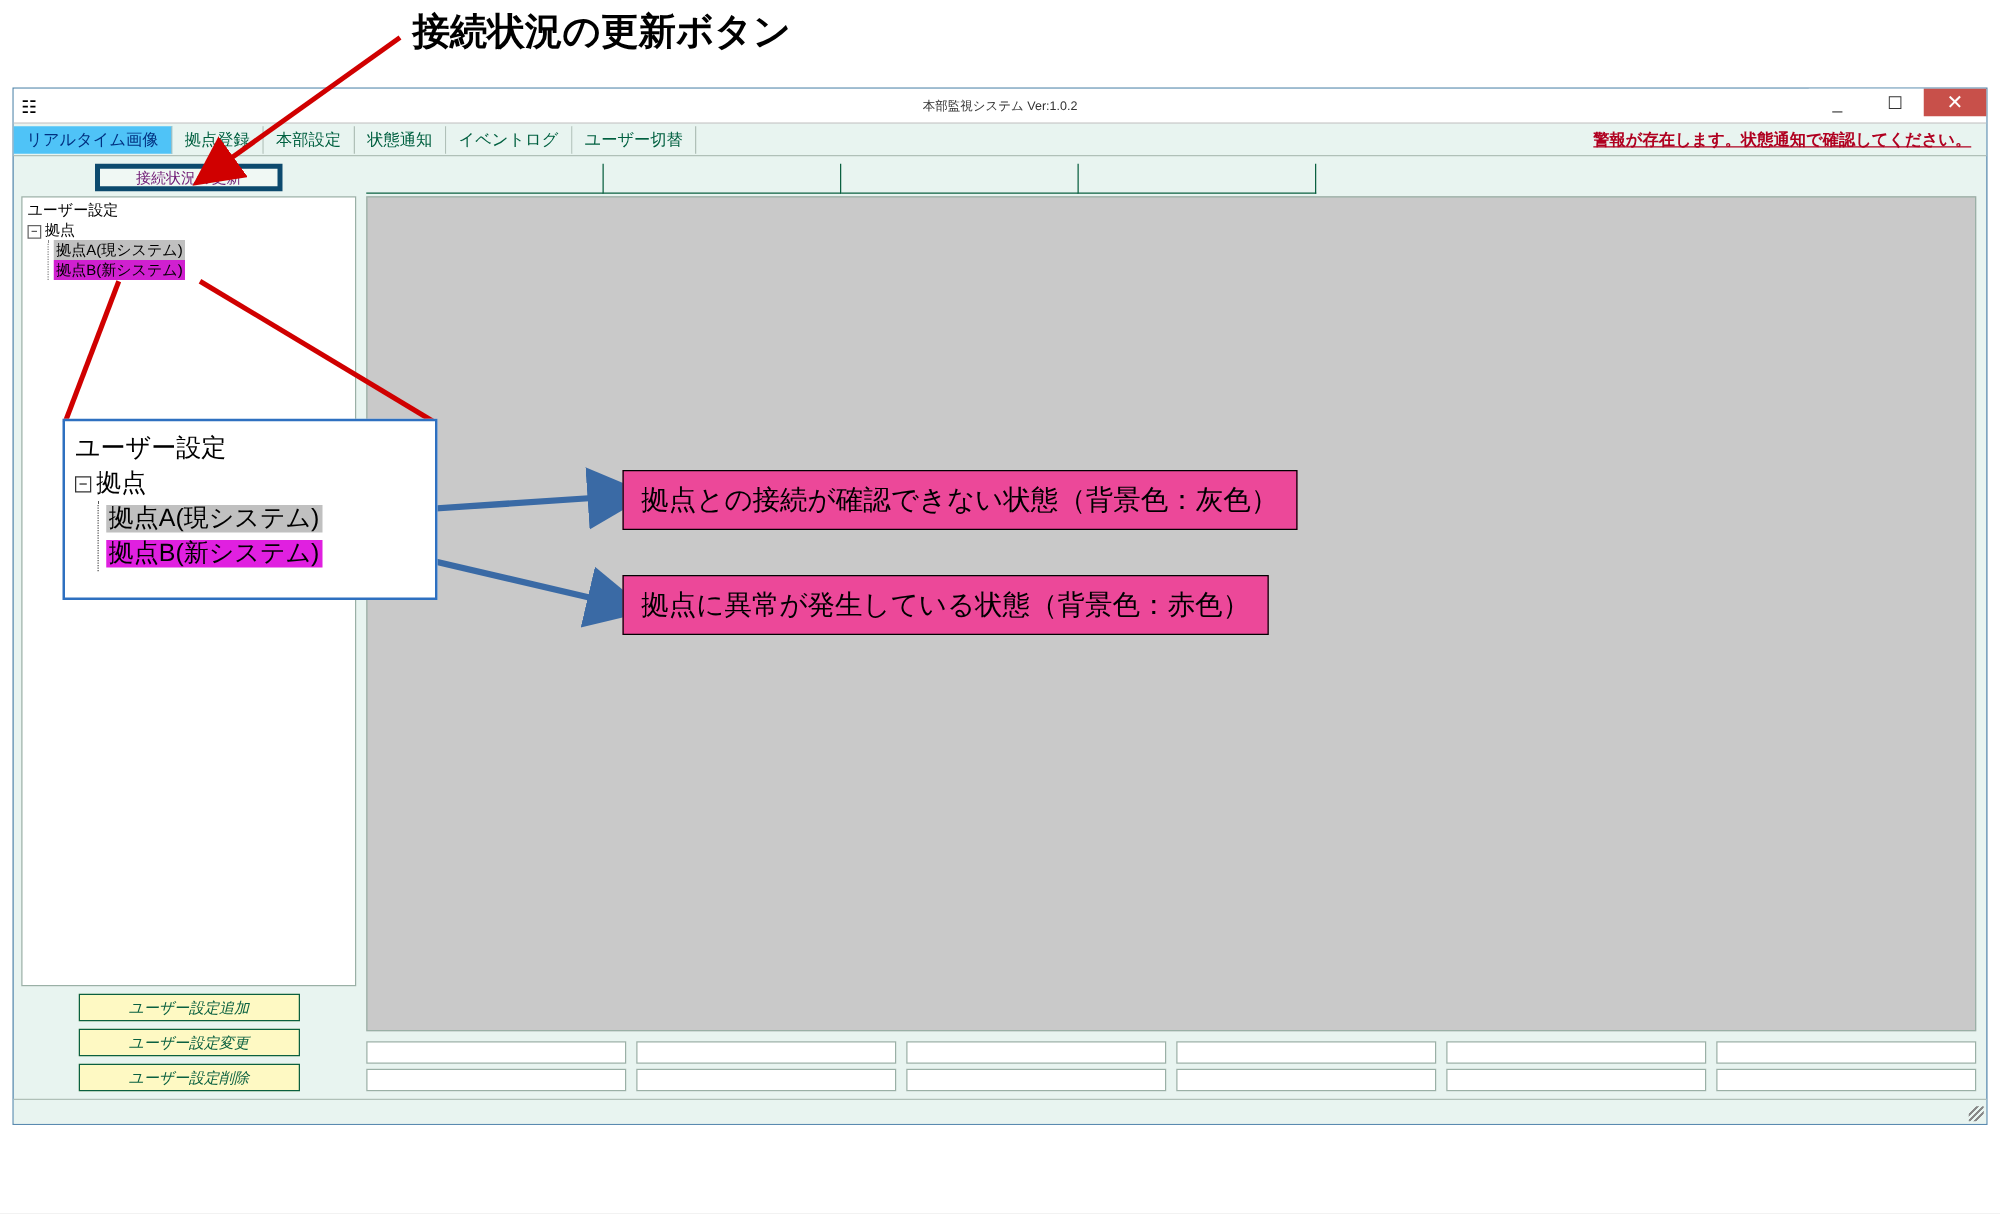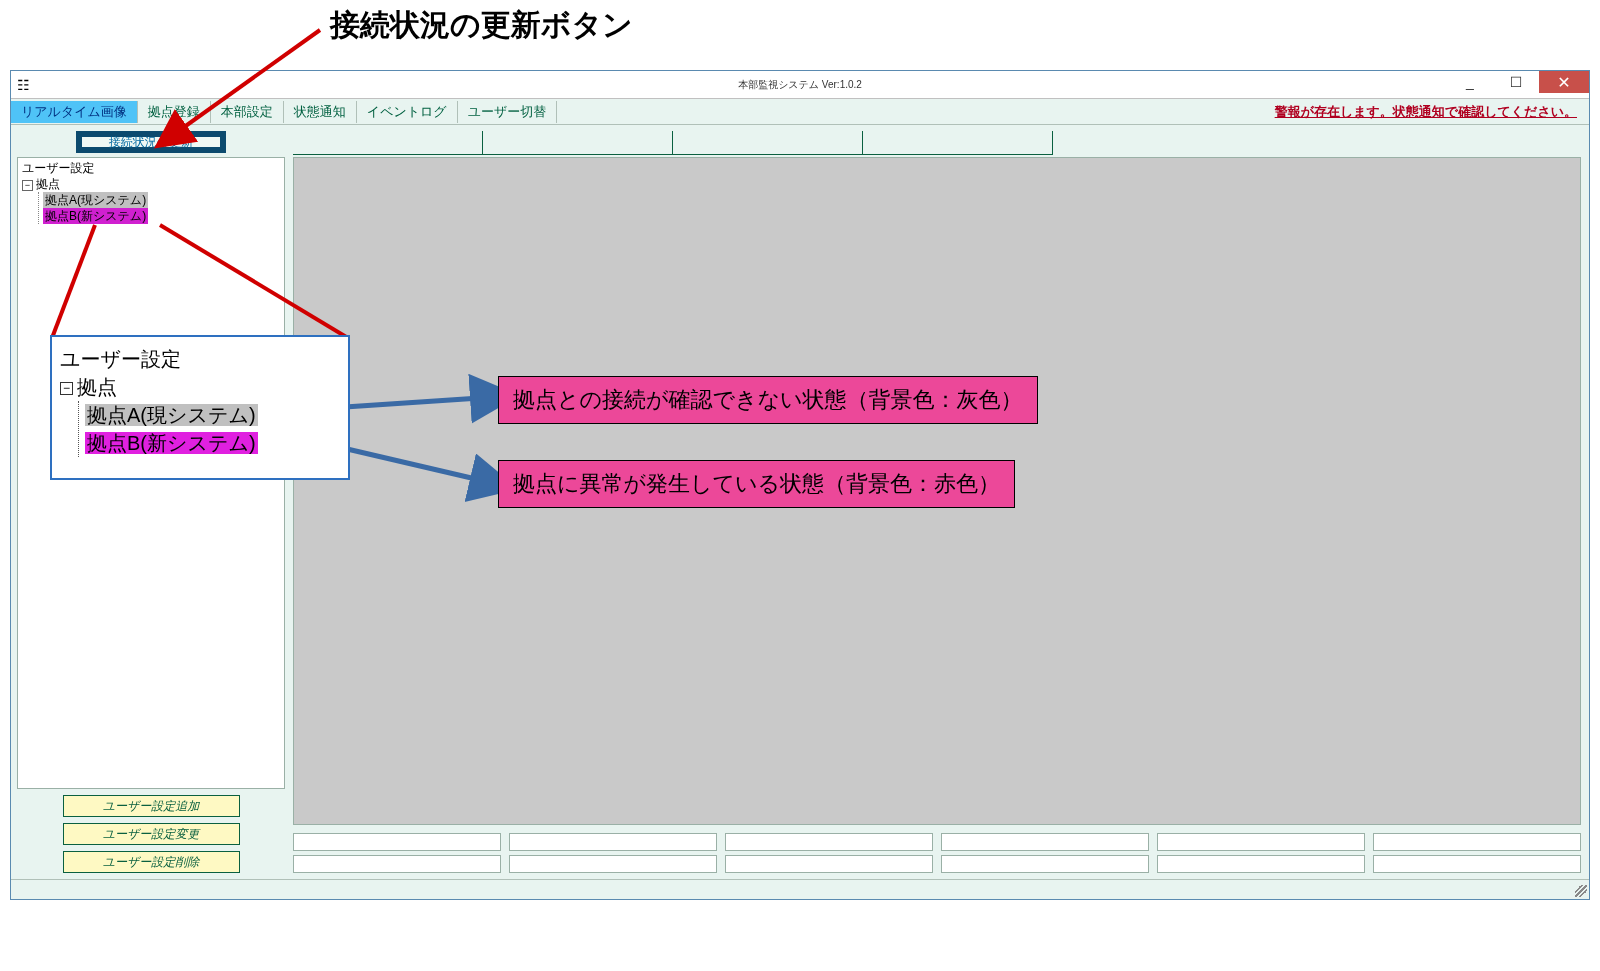--- a/index.html
+++ b/index.html
@@ -127,23 +127,23 @@
     width: 280px;
     padding: 6px;
     display: flex;
     flex-direction: column;
   }
   .refresh-btn {
     margin: 0 auto 4px auto;
     width: 150px;
     height: 22px;
     background: #f0f8f4;
-    border: 6px solid #0c4a6e;
+    border: 4px solid #0c4a6e;
     font-size: 12px;
-    color: #0369a1;
+    color: #701a75;
     display: flex;
     align-items: center;
     justify-content: center;
     cursor: default;
   }
   .tree-panel {
     flex: 1;
     background: #ffffff;
     border: 1px solid #9ab0a6;
     padding: 2px;

